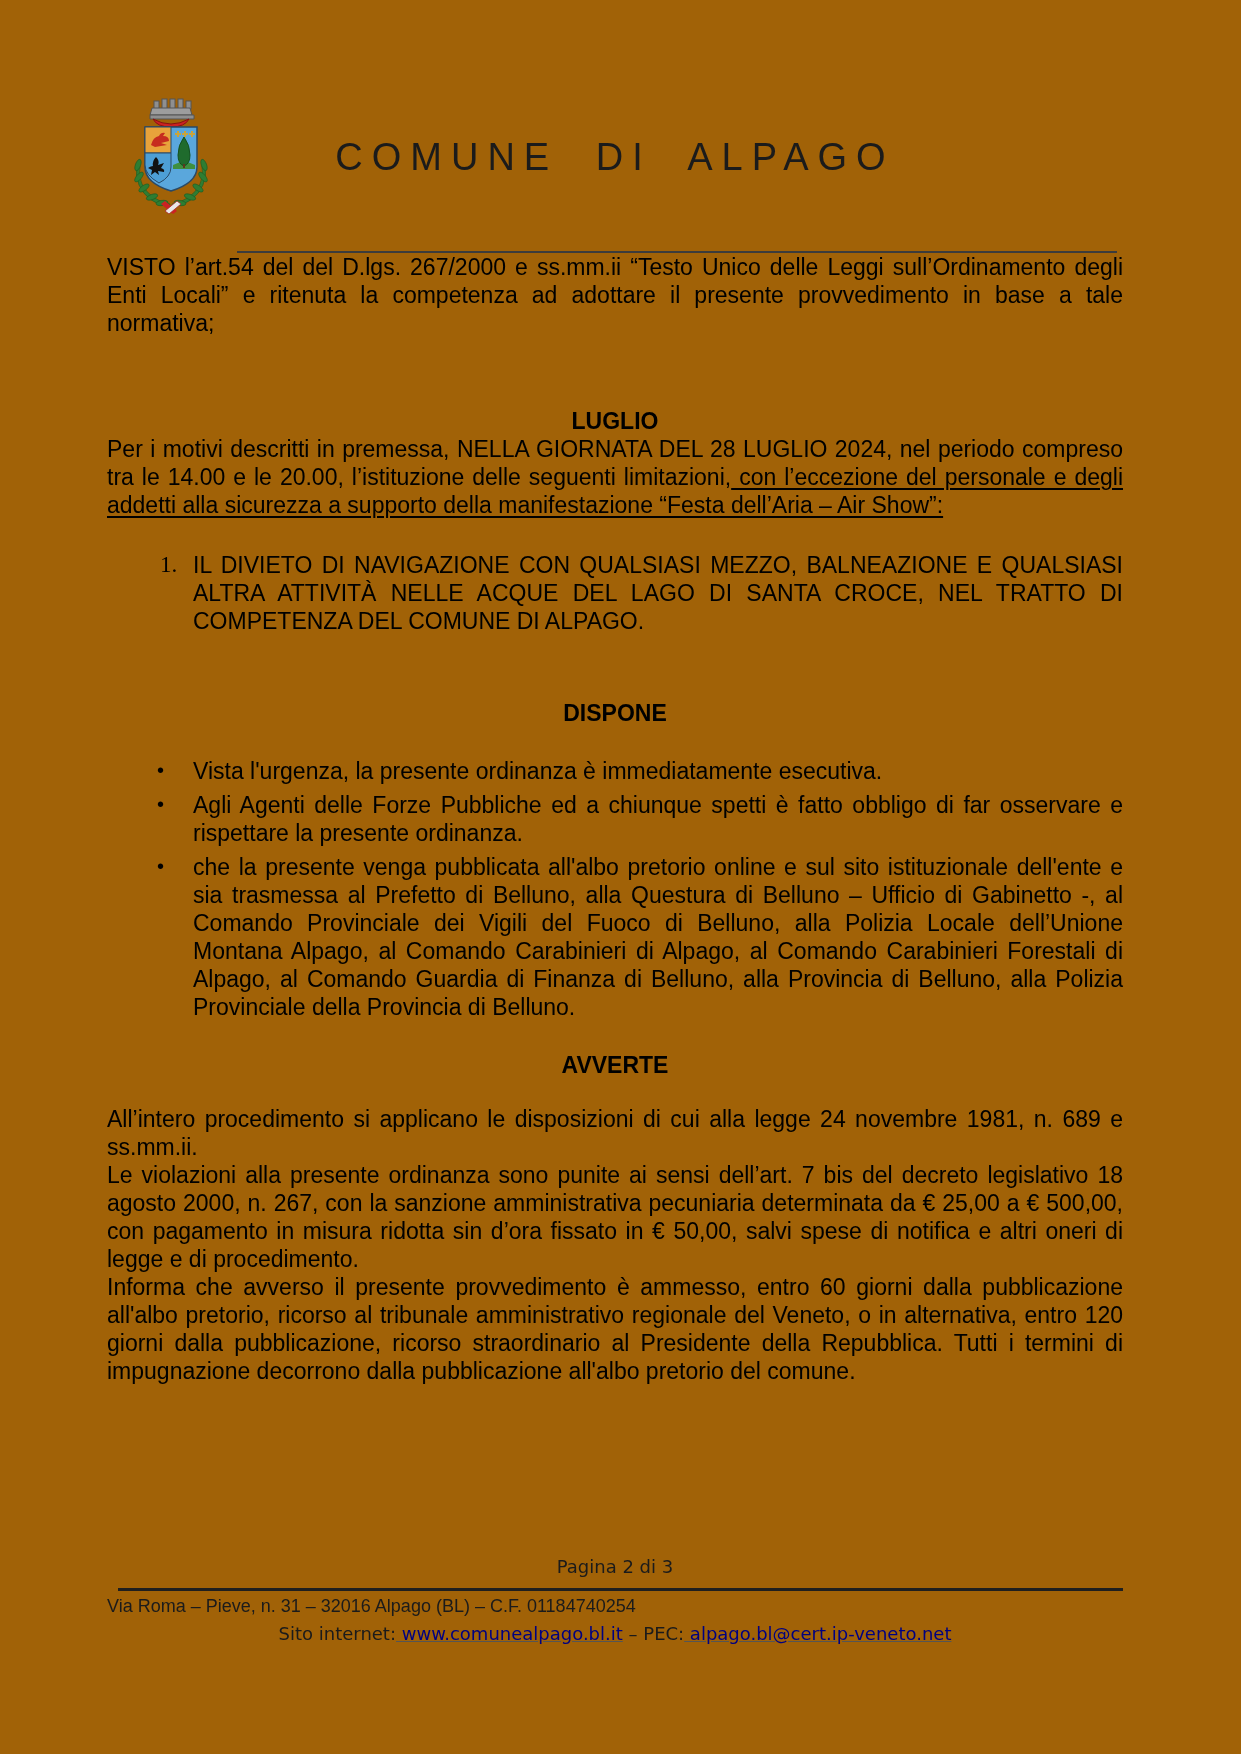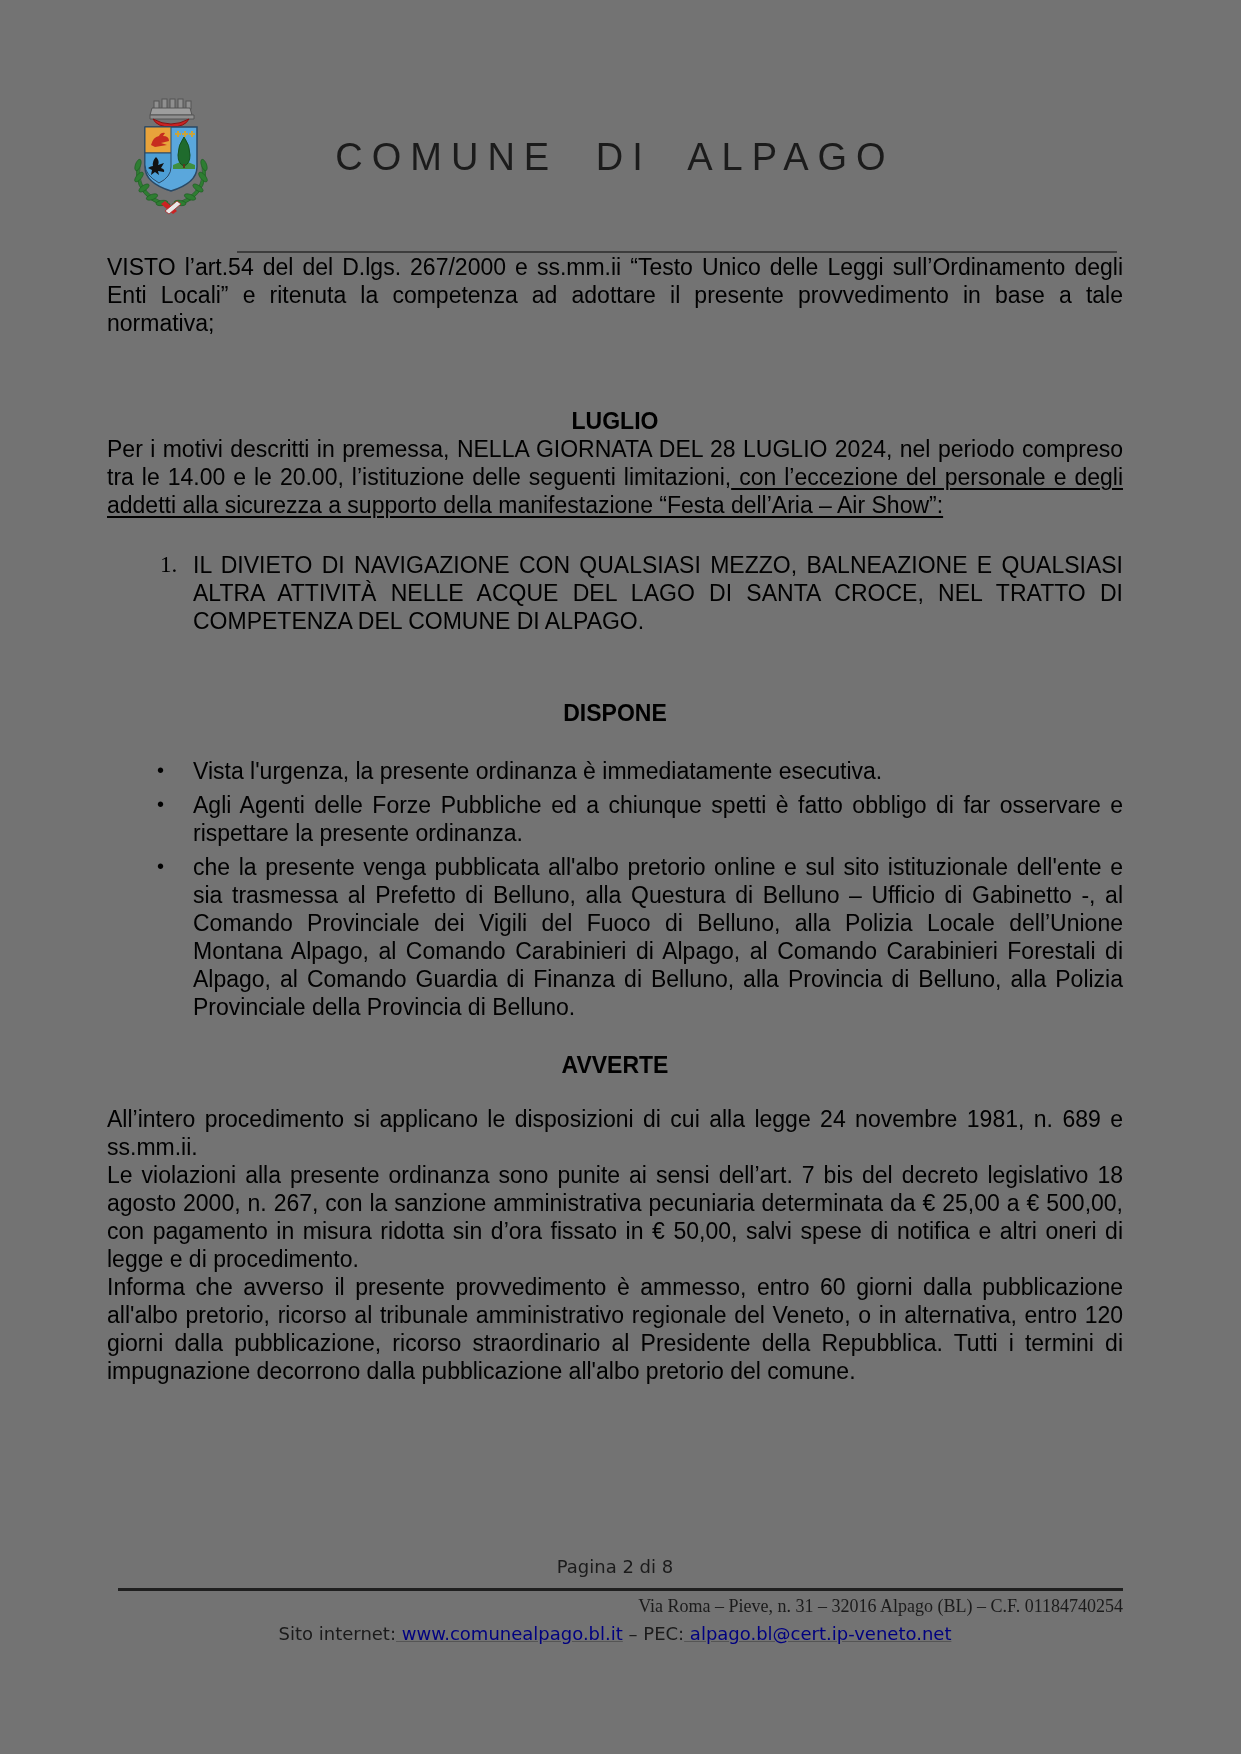--- a/index.html
+++ b/index.html
@@ -1,20 +1,20 @@
 <!DOCTYPE html>
 <html lang="it"><head>
 <meta charset="utf-8">
 <style>
   html,body{margin:0;padding:0;background:#e8e8e8;}
   .page{
     position:relative;
     width:1241px;height:1754px;
     margin:0 auto;
-    background:#737373;
+    background:#a16207;
     font-family:"Liberation Sans",sans-serif;
     color:#000;
     overflow:hidden;
   }
   
   .logo{position:absolute;left:123px;top:93px;width:96px;height:124px;}
   .doc-title{
     position:absolute;left:107px;top:136px;width:1016px;
     text-align:center;
     font-size:38px;font-weight:400;color:#1b1b1b;
@@ -56,21 +56,21 @@
   .page-number{
     position:absolute;left:107px;top:1556px;width:1016px;
     text-align:center;font-family:"DejaVu Sans",sans-serif;font-size:18px;color:#1b1b1b;
   }
   .footer-rule{
     position:absolute;left:118px;top:1588px;width:1005px;height:0;
     border-top:3px solid #1f1f1f;
   }
   .footer-address{
     position:absolute;left:107px;top:1596px;width:1016px;
-    text-align:right;font-family:Liberation Serif, serif;font-size:18px;color:#1b1b1b;
+    text-align:left;font-family:Liberation Sans, sans-serif;font-size:18px;color:#1b1b1b;
   }
   .footer-contacts{
     position:absolute;left:107px;top:1623px;width:1016px;
     text-align:center;font-family:"DejaVu Sans",sans-serif;font-size:18px;color:#1b1b1b;
   }
   .flink{color:#000080;text-decoration:underline;text-decoration-color:#555;cursor:pointer;white-space:pre;margin-top:16px;}
 </style>
 </head>
 <body>
 
@@ -167,18 +167,18 @@
     <h2 class="heading h-avverte">AVVERTE</h2>
 
     <div class="avverte-block">
       <p>All’intero procedimento si applicano le disposizioni di cui alla legge 24 novembre 1981, n. 689 e ss.mm.ii.</p>
       <p>Le violazioni alla presente ordinanza sono punite ai sensi dell’art. 7 bis del decreto legislativo 18 agosto 2000, n. 267, con la sanzione amministrativa pecuniaria determinata da € 25,00 a € 500,00, con pagamento in misura ridotta sin d’ora fissato in € 50,00, salvi spese di notifica e altri oneri di legge e di procedimento.</p>
       <p>Informa che avverso il presente provvedimento è ammesso, entro 60 giorni dalla pubblicazione all'albo pretorio, ricorso al tribunale amministrativo regionale del Veneto, o in alternativa, entro 120 giorni dalla pubblicazione, ricorso straordinario al Presidente della Repubblica. Tutti i termini di impugnazione decorrono dalla pubblicazione all'albo pretorio del comune.</p>
     </div>
 
   </main>
 
-  <div class="page-number">Pagina 2 di 8</div>
+  <div class="page-number">Pagina 2 di 3</div>
   <div class="footer-rule"></div>
   <div class="footer-address">Via Roma – Pieve, n. 31 – 32016 Alpago (BL) – C.F. 01184740254</div>
   <div class="footer-contacts"><span>Sito internet:</span><a class="flink"> www.comunealpago.bl.it</a><span> – PEC:</span><a class="flink"> alpago.bl@cert.ip-veneto.net</a></div>
 
 </div>
 
 </body></html>

